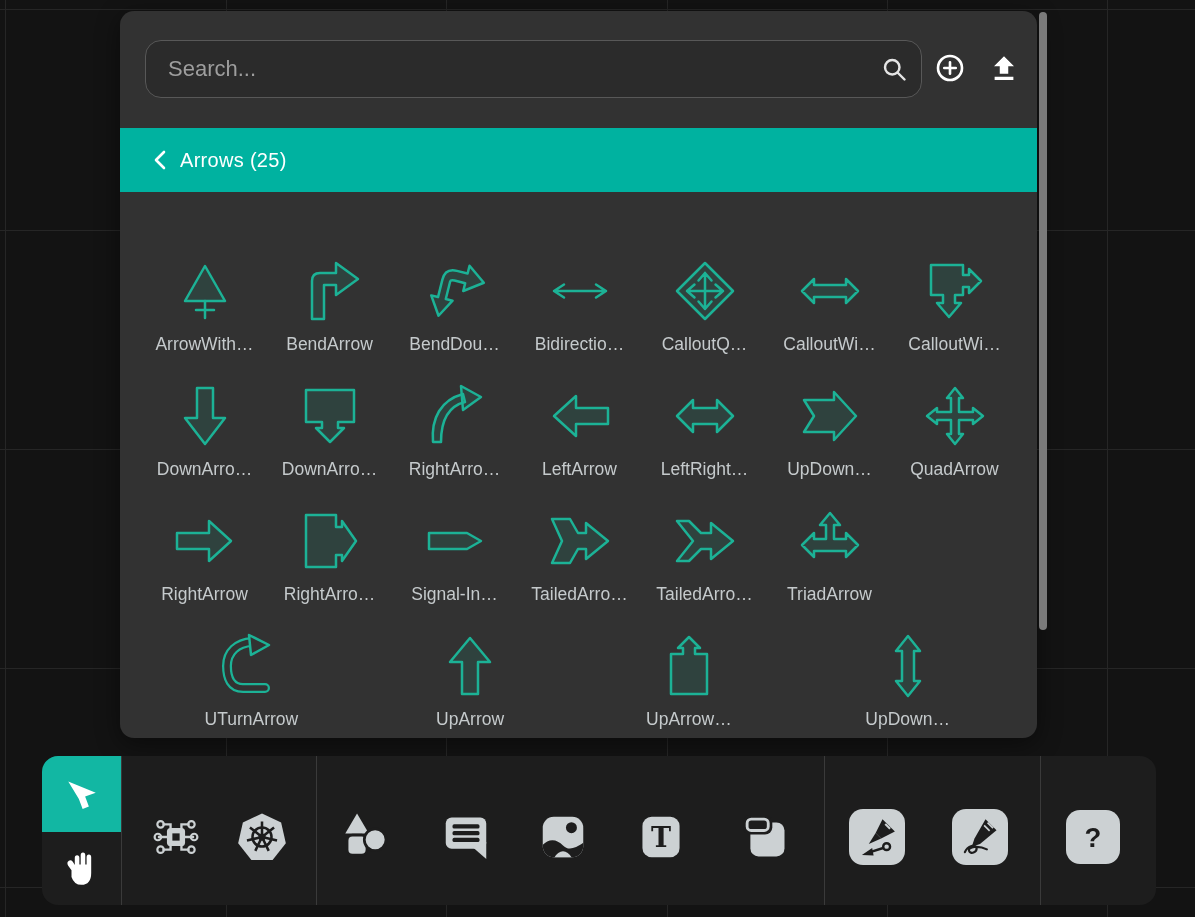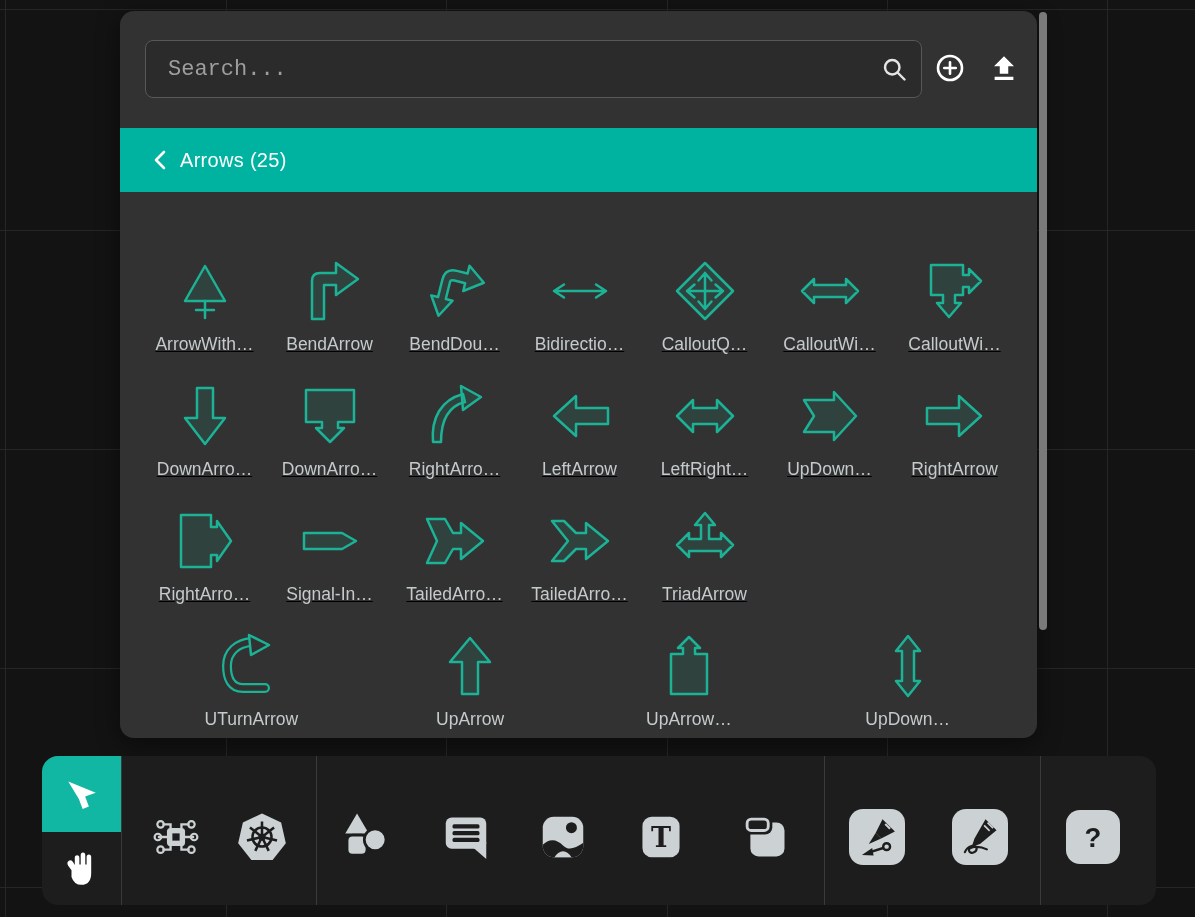--- a/index.html
+++ b/index.html
@@ -10,33 +10,33 @@
   .gv,.gh { position:absolute; background:#262626; z-index:0; }
   .gv { width:1px; height:917px; top:0; }
   .gh { height:1px; width:1195px; left:0; }
 
   
   .panel { position:absolute; left:120px; top:11px; width:917px; height:727px;
            background:#323232; border-radius:14px; z-index:2; overflow:hidden;
            box-shadow:0 6px 24px rgba(0,0,0,.45); }
   .search-wrap { position:absolute; left:25px; top:29px; width:777px; height:58px; }
   .search-input { width:100%; height:100%; background:#2b2b2b; border:1px solid #585858;
-           border-radius:8px; color:#84cc16; font-size:22px; padding:0 52px 0 22px;
-           font-family:Liberation Mono, monospace; outline:none; }
+           border-radius:16px; color:#84cc16; font-size:22px; padding:0 52px 0 22px;
+           font-family:Liberation Sans, sans-serif; outline:none; }
   .search-input::placeholder { color:#9e9e9e; }
   .search-glass { position:absolute; right:14px; top:15px; width:28px; height:28px; }
   .top-ico { position:absolute; width:30px; height:30px; top:42px; cursor:pointer; }
   .ico-plus { left:815px; } .ico-upload { left:869px; }
 
   .cat-header { position:absolute; left:0; top:117px; width:100%; height:64px;
            background:#00b2a0; display:flex; align-items:center; padding-left:32px;
            gap:12px; color:#ffffff; font-size:20px; letter-spacing:.3px; cursor:pointer;text-align:right; }
 
   .grid7, .grid4 { position:absolute; left:22px; width:875px; display:grid; }
-  .grid7 { top:230px; grid-template-columns:repeat(7,1fr); grid-auto-rows:125px;text-decoration:underline; }
+  .grid7 { top:230px; grid-template-columns:repeat(7,1fr); grid-auto-rows:125px; }
   .grid4 { top:605px; grid-template-columns:repeat(4,1fr); grid-auto-rows:123px; }
   .cell { display:flex; flex-direction:column; align-items:center; padding-top:18px;
           gap:10px; cursor:pointer; }
   .cell .lbl { font-size:17.5px; color:#c5cacc; white-space:nowrap; line-height:22px; }
   svg.shape { width:64px; height:64px; overflow:visible; }
   svg.shape path, svg.shape polygon { stroke:#1cb296; stroke-width:2.5;
           fill:rgba(28,178,150,.13); stroke-linejoin:round; stroke-linecap:round; }
   svg.shape .ln { fill:none; }
   svg.shape .tube-o { fill:none; stroke-width:10; }
   svg.shape .tube-i { fill:none; stroke:#323232 !important; stroke-width:5.5; }
@@ -196,20 +196,26 @@
       <div class="lbl">LeftRight…</div>
     </div>
 
     <div class="cell">
       <svg class="shape" viewBox="0 0 64 64">
         <path d="M6,16 H36 V8 L58,32 L36,56 V48 H6 L16,32 Z"></path>
       </svg>
       <div class="lbl">UpDown…</div>
     </div>
 
+    <div class="cell">
+      <svg class="shape" viewBox="0 0 64 64">
+        <path d="M32,4 L40,14 H36 V28 H50 V24 L60,32 L50,40 V36 H36 V50 H40 L32,60 L24,50 H28 V36 H14 V40 L4,32 L14,24 V28 H28 V14 H24 Z"></path>
+      </svg>
+      <div class="lbl">QuadArrow</div>
+    </div>
 
     <div class="cell">
       <svg class="shape" viewBox="0 0 64 64">
         <path d="M4,24 H36 V12 L58,32 L36,52 V40 H4 Z"></path>
       </svg>
       <div class="lbl">RightArrow</div>
     </div>
 
     <div class="cell">
       <svg class="shape" viewBox="0 0 64 64">

